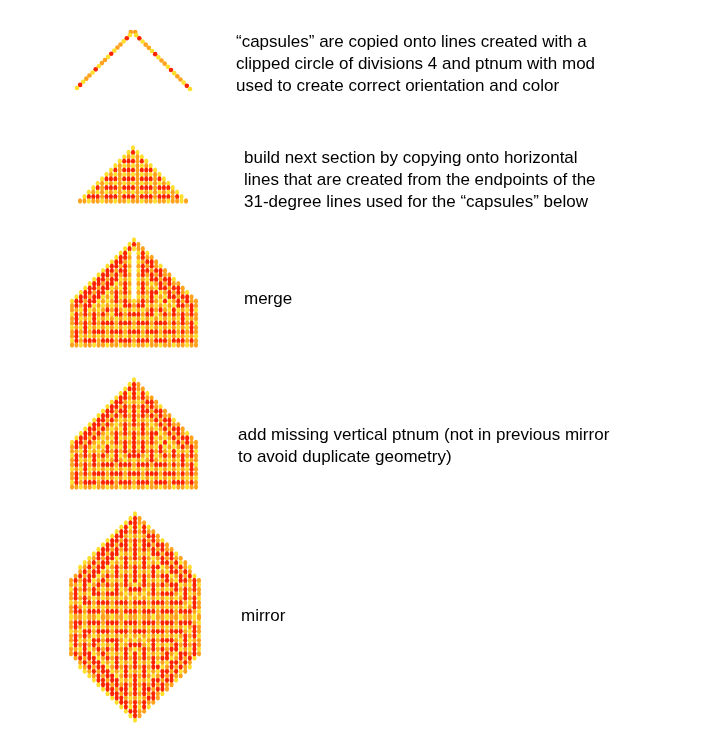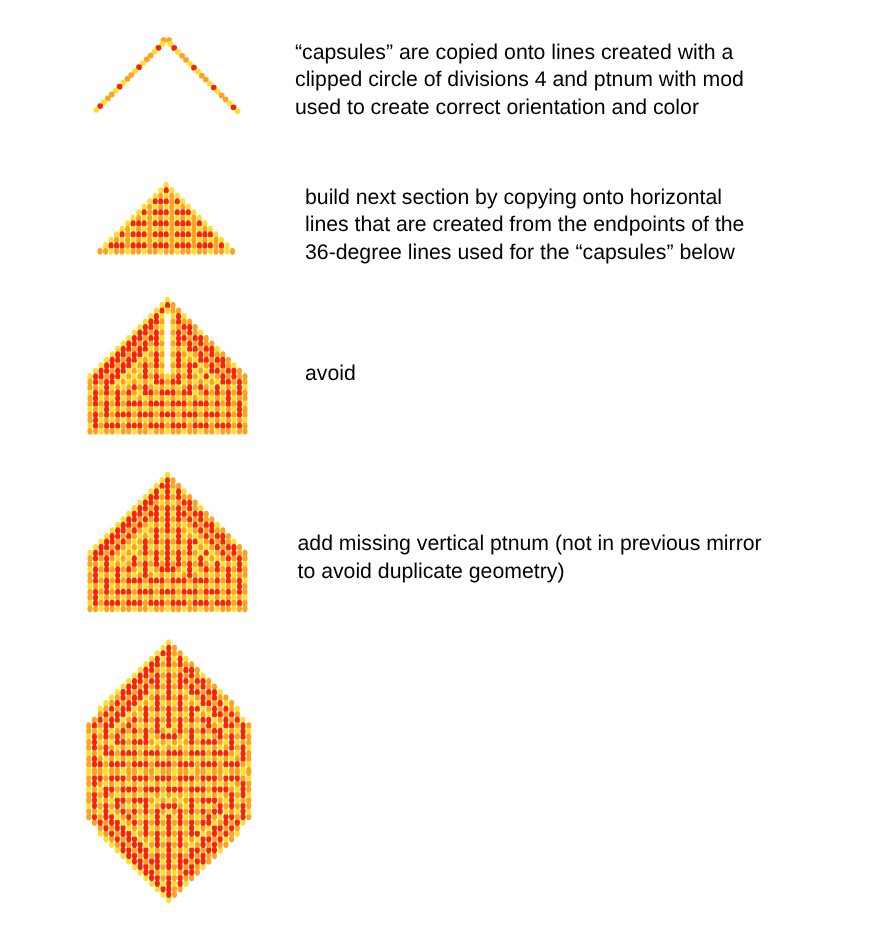--- a/index.html
+++ b/index.html
@@ -2218,21 +2218,22 @@
       <ellipse cx="194.43" cy="618.00" rx="2.05" ry="2.7" fill="#FFDF2E"></ellipse>
       <ellipse cx="199.00" cy="618.00" rx="2.05" ry="2.7" fill="#FFA21D"></ellipse>
     </svg>
 
   <div class="caption" style="left:236px;top:31px">“capsules” are copied onto lines created with a
 clipped circle of divisions 4 and ptnum with mod
 used to create correct orientation and color</div>
 
   <div class="caption" style="left:244px;top:147px">build next section by copying onto horizontal
 lines that are created from the endpoints of the
-36-degree lines used for the “capsules” below</div>
+31-degree lines used for the “capsules” below</div>
 
-  <div class="caption" style="left:244px;top:288px">avoid</div>
+  <div class="caption" style="left:244px;top:288px">merge</div>
 
   <div class="caption" style="left:238px;top:424px">add missing vertical ptnum (not in previous mirror
 to avoid duplicate geometry)</div>
 
+  <div class="caption" style="left:241px;top:605px">mirror</div>
 
 </div>
 
 </body></html>

